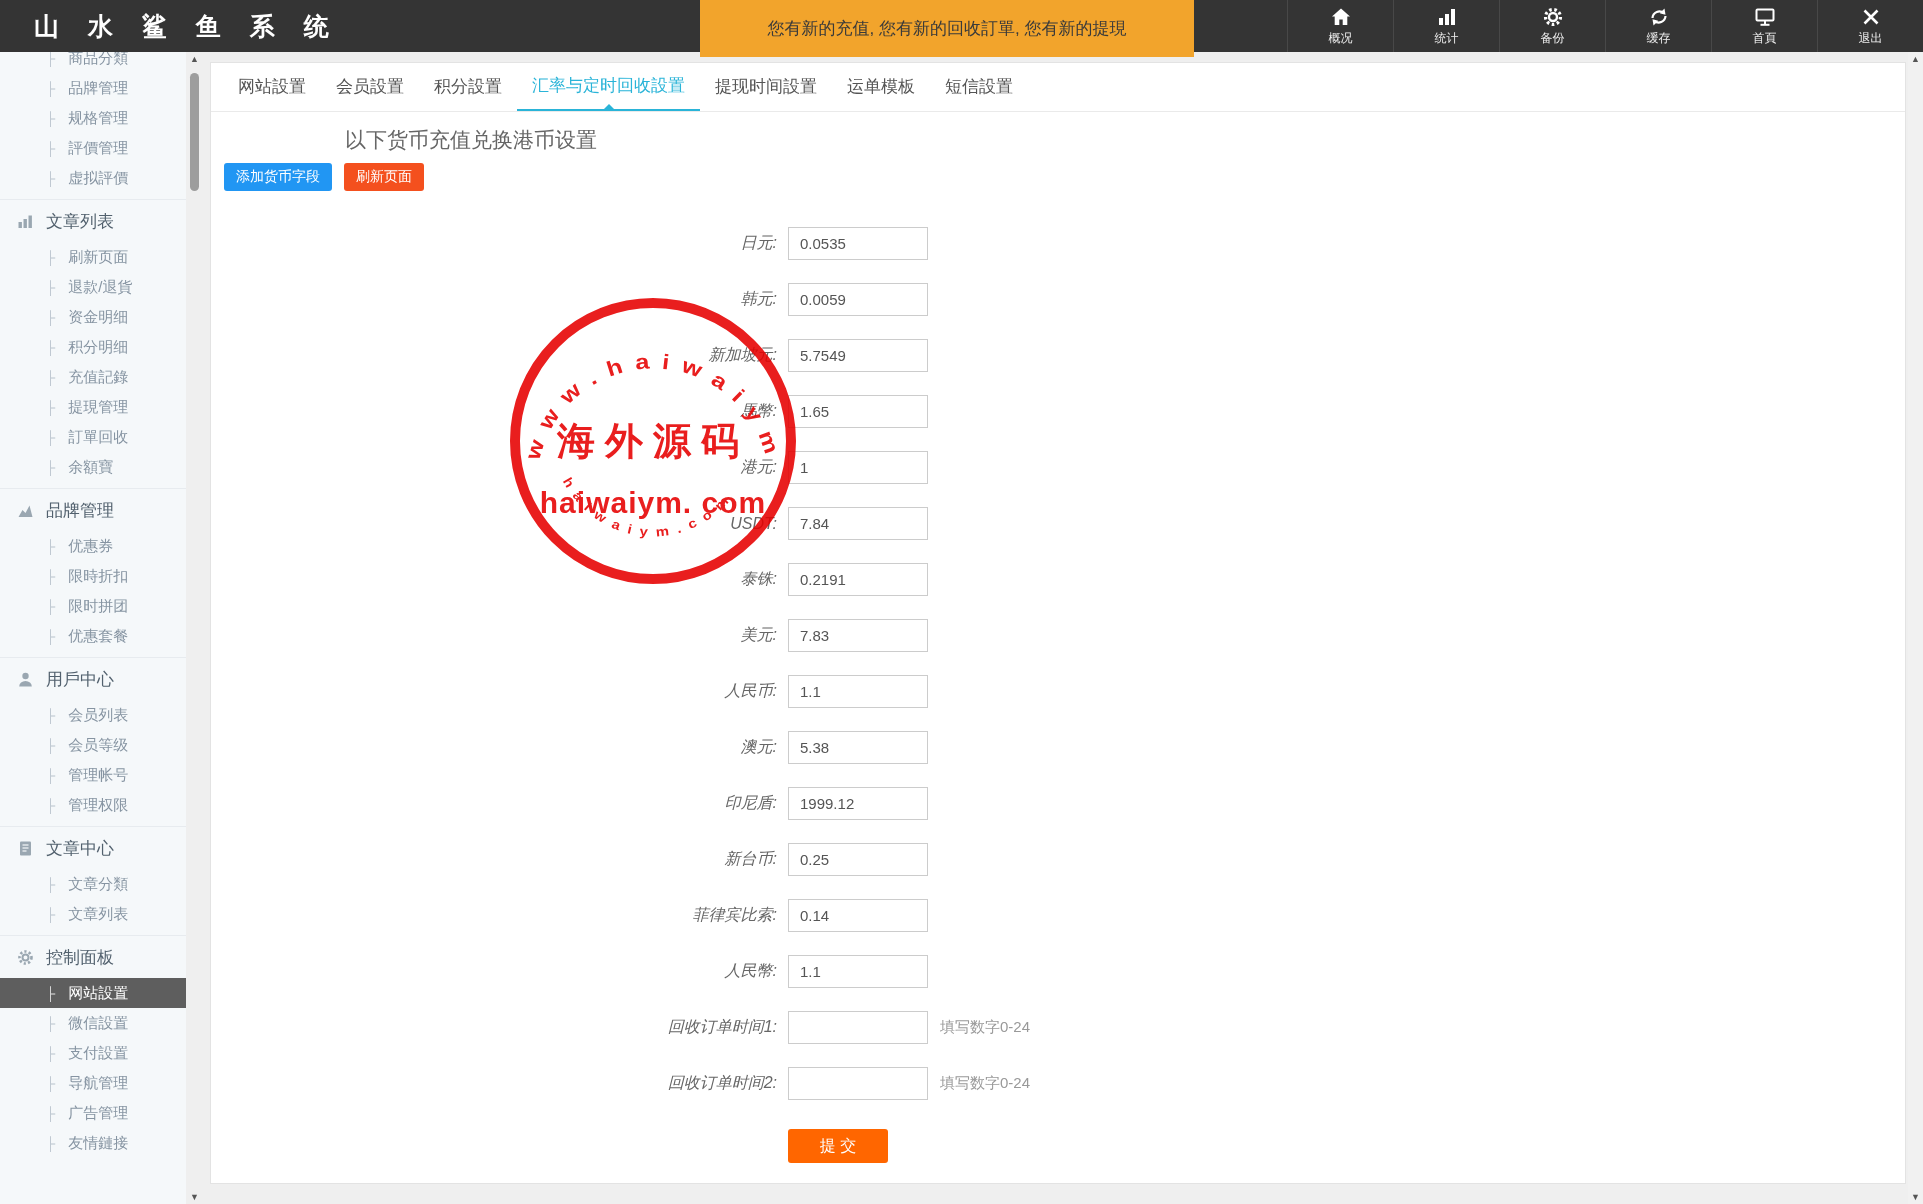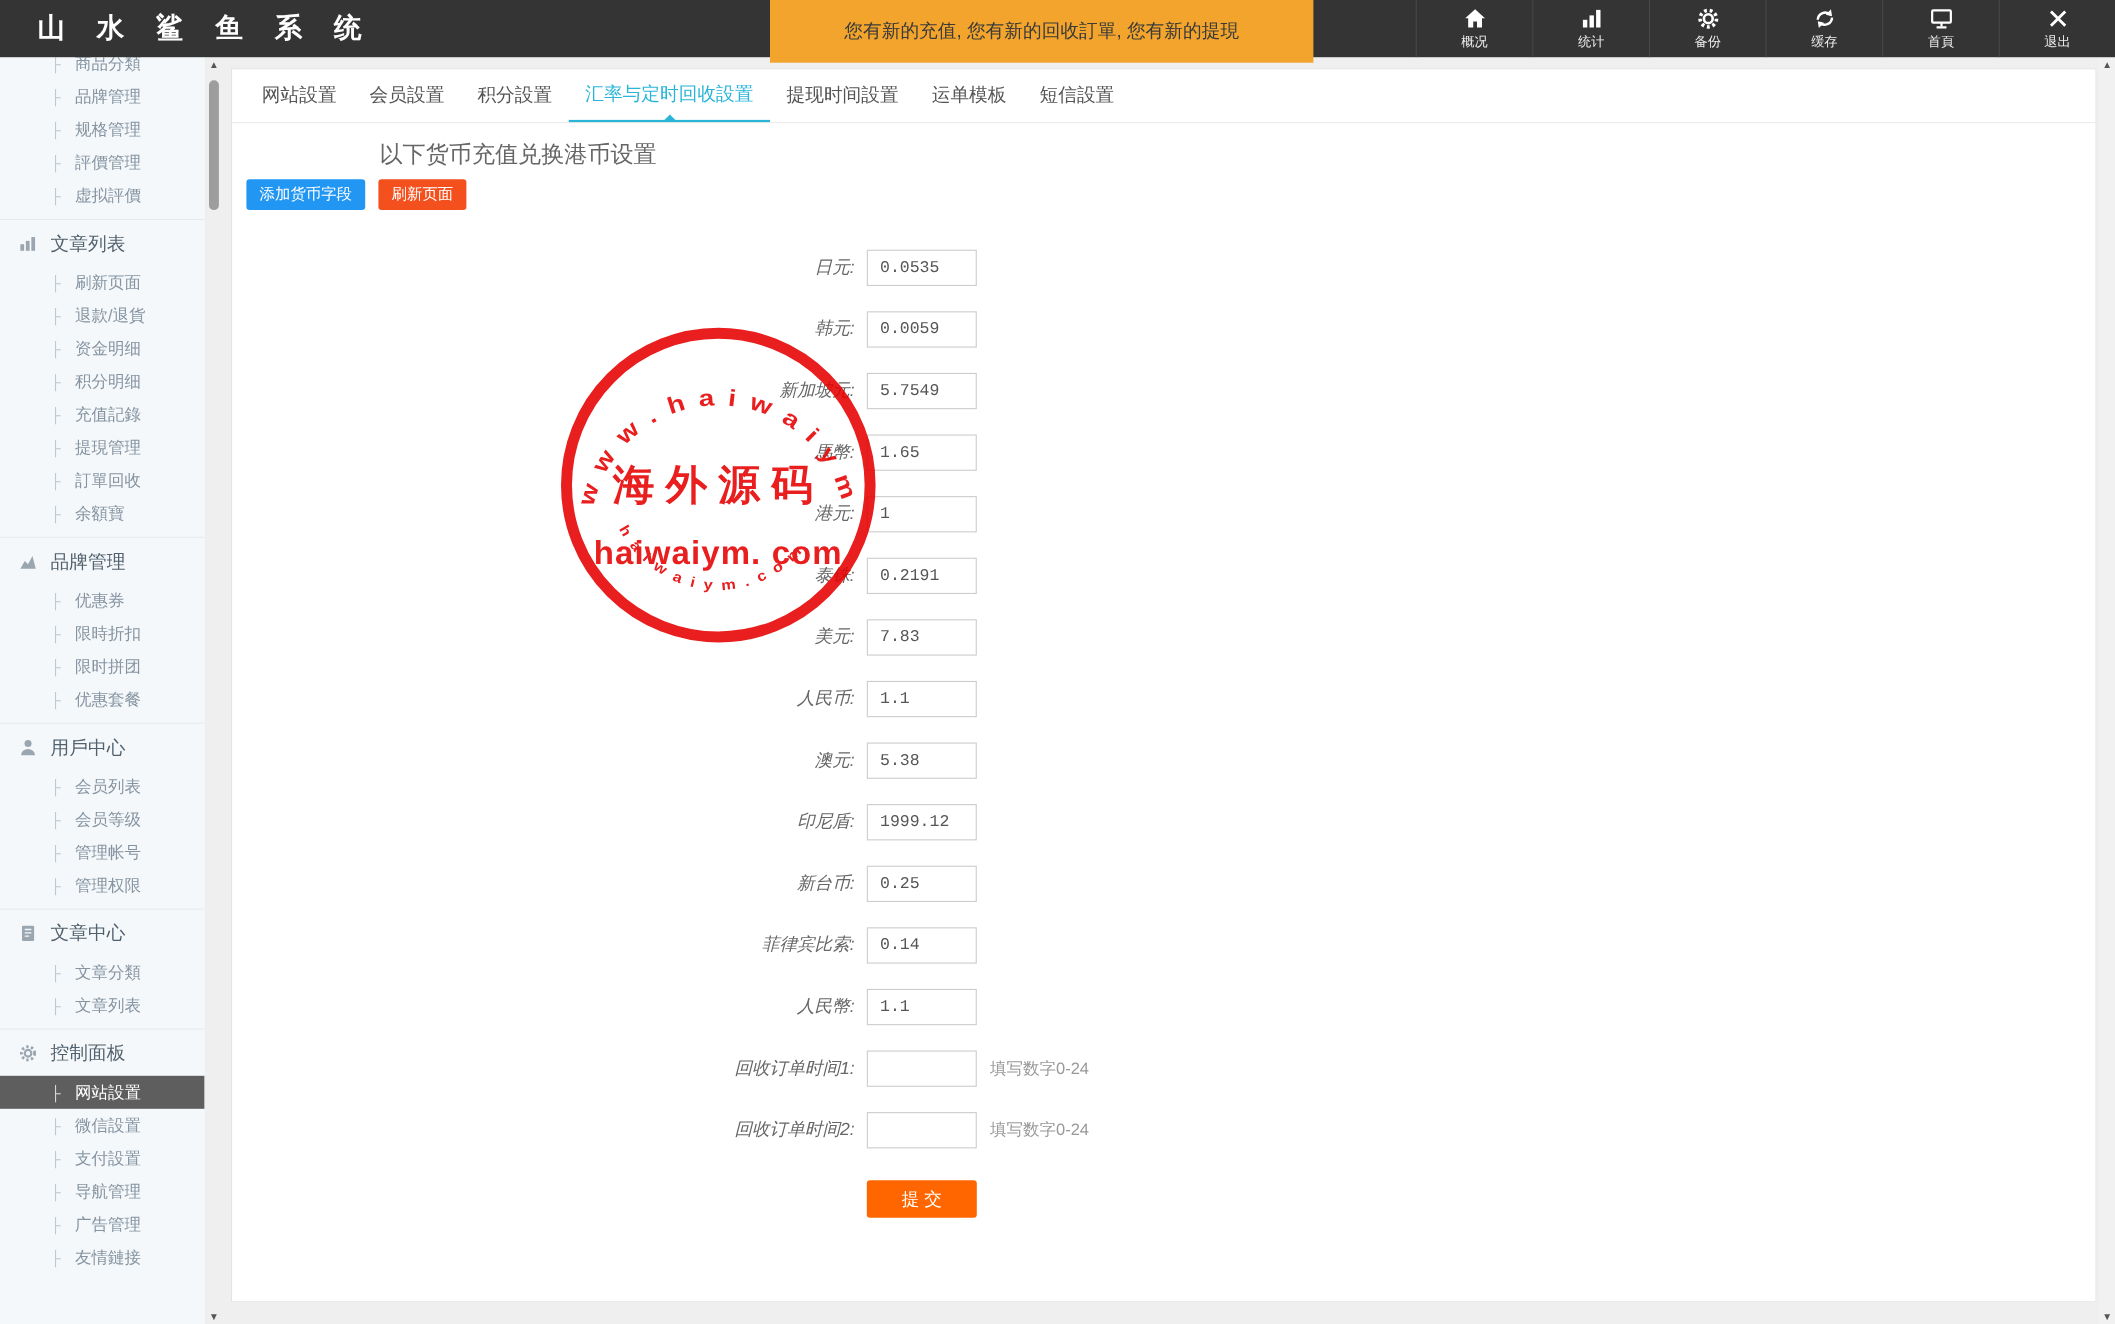--- a/index.html
+++ b/index.html
@@ -41,21 +41,21 @@
   .tab.active::after{content:"";position:absolute;bottom:0;left:50%;margin-left:-5px;width:0;height:0;
     border-left:5px solid transparent;border-right:5px solid transparent;border-bottom:5px solid #2ab4d8;}
   .heading{margin:14px 0 0 134px;font-size:21px;color:#666;font-weight:normal;}
   .toolbar{margin:9px 0 0 13px;display:flex;gap:12px;}
   .btn{border:none;color:#fff;font-size:14px;padding:5px 12px;border-radius:3px;cursor:pointer;font-family:"Liberation Sans",sans-serif;text-align:center;}
   .btn.blue{background:#2196f3;}
   .btn.red{background:#f4501e;}
   .form{margin-top:36px;}
   .frow{display:flex;align-items:center;margin-bottom:23px;}
   .flabel{width:566px;text-align:right;font-size:16px;color:#666;flex:none;font-style:italic;}
-  .finput{margin-left:11px;width:100px;height:33px;box-sizing:border-box;border:1px solid #ccc;padding:0 11px;font-size:15px;color:#555;background:#fff;font-family:Liberation Mono, monospace;}
+  .finput{margin-left:11px;width:140px;height:33px;box-sizing:border-box;border:1px solid #ccc;padding:0 11px;font-size:15px;color:#555;background:#fff;font-family:Liberation Sans, sans-serif;}
   .fhint{margin-left:12px;font-size:15px;color:#999;}
   .submit-row{margin:29px 0 0 577px;}
   .submit{width:100px;height:34px;background:#ff6600;color:#fff;font-size:16px;border:none;border-radius:3px;cursor:pointer;font-family:"Liberation Sans",sans-serif;}
 
   
   .stamp{position:absolute;left:503px;top:291px;width:300px;height:300px;z-index:20;opacity:.88;pointer-events:none;}
 </style>
 </head>
 <body>
 
@@ -352,20 +352,24 @@
           <span class="flabel">新加坡元:</span>
           <input class="finput" value="5.7549" style="">
         </div>
       <div class="frow">
           <span class="flabel">馬幣:</span>
           <input class="finput" value="1.65" style="">
         </div>
       <div class="frow">
           <span class="flabel">港元:</span>
           <input class="finput" value="1" style="">
+        </div>
+      <div class="frow">
+          <span class="flabel">USDT:</span>
+          <input class="finput" value="7.84" style="">
         </div>
       <div class="frow">
           <span class="flabel">泰铢:</span>
           <input class="finput" value="0.2191" style="">
         </div>
       <div class="frow">
           <span class="flabel">美元:</span>
           <input class="finput" value="7.83" style="">
         </div>
       <div class="frow">

